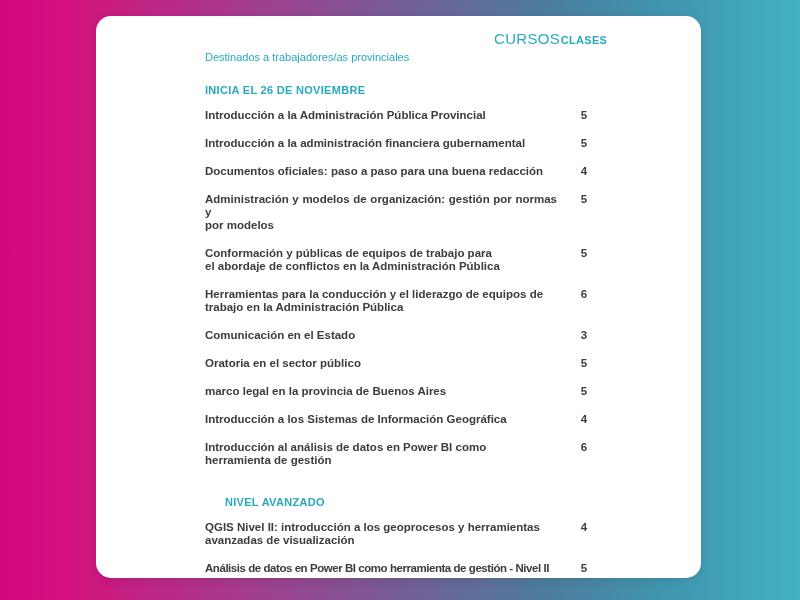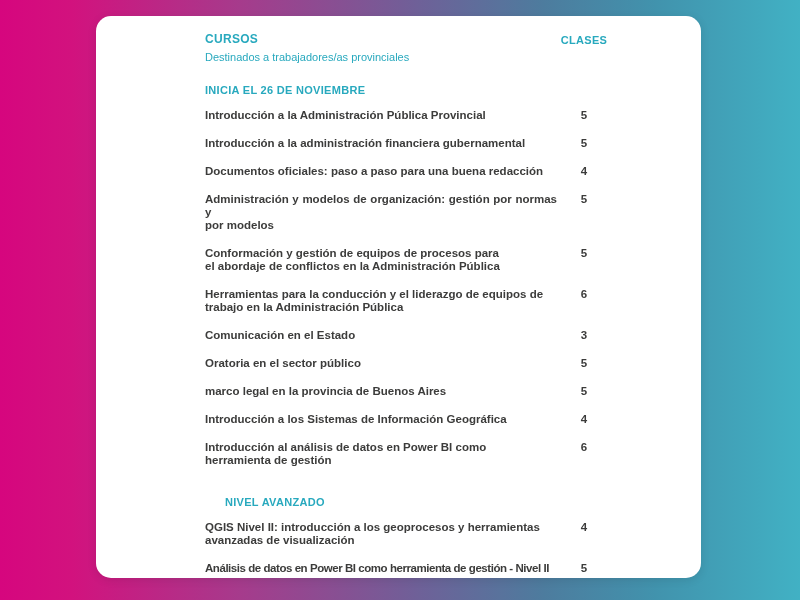--- a/index.html
+++ b/index.html
@@ -20,22 +20,22 @@
     position:absolute;left:96px;top:16px;width:605px;height:562px;
     background:var(--card-bg,#fff);border-radius:15px;
     box-shadow:0 2px 10px rgba(0,0,0,.10);
   }
   .content{
     position:absolute;left:109px;top:16px;width:403px;
   }
   .header-row{display:flex;align-items:flex-start;}
   .title-block{flex:1 1 auto;}
   .page-title{
-    font-size:12px;font-weight:700;color:var(--accent-teal);
-    letter-spacing:.3px;line-height:14px;
+    font-size:15px;font-weight:400;color:var(--accent-teal);
+    letter-spacing:.3px;line-height:14px;text-align:right;
   }
   .page-subtitle{
     font-size:11px;font-weight:400;color:var(--accent-teal);
     line-height:16px;margin-top:3px;
   }
   .classes-header{
     flex:0 0 48px;margin-left:auto;text-align:center;
     font-size:11px;font-weight:700;color:var(--accent-teal);
     letter-spacing:.3px;line-height:14px;margin-top:1px;
   }
@@ -101,21 +101,21 @@
   <div class="course-row">
     <div class="course-title">
                 <div class="course-line justify-line">Administración y modelos de organización: gestión por normas y</div>
                 <div class="course-line">por modelos</div>
               </div>
     <div class="course-classes">5</div>
   </div>
 
   <div class="course-row">
     <div class="course-title">
-                <div class="course-line">Conformación y gestión de equipos de procesos para</div>
+                <div class="course-line">Conformación y públicas de equipos de trabajo para</div>
                 <div class="course-line">el abordaje de conflictos en la Administración Pública</div>
               </div>
     <div class="course-classes">5</div>
   </div>
 
   <div class="course-row">
     <div class="course-title">
                 <div class="course-line">Herramientas para la conducción y el liderazgo de equipos de</div>
                 <div class="course-line">trabajo en la Administración Pública</div>
               </div>

